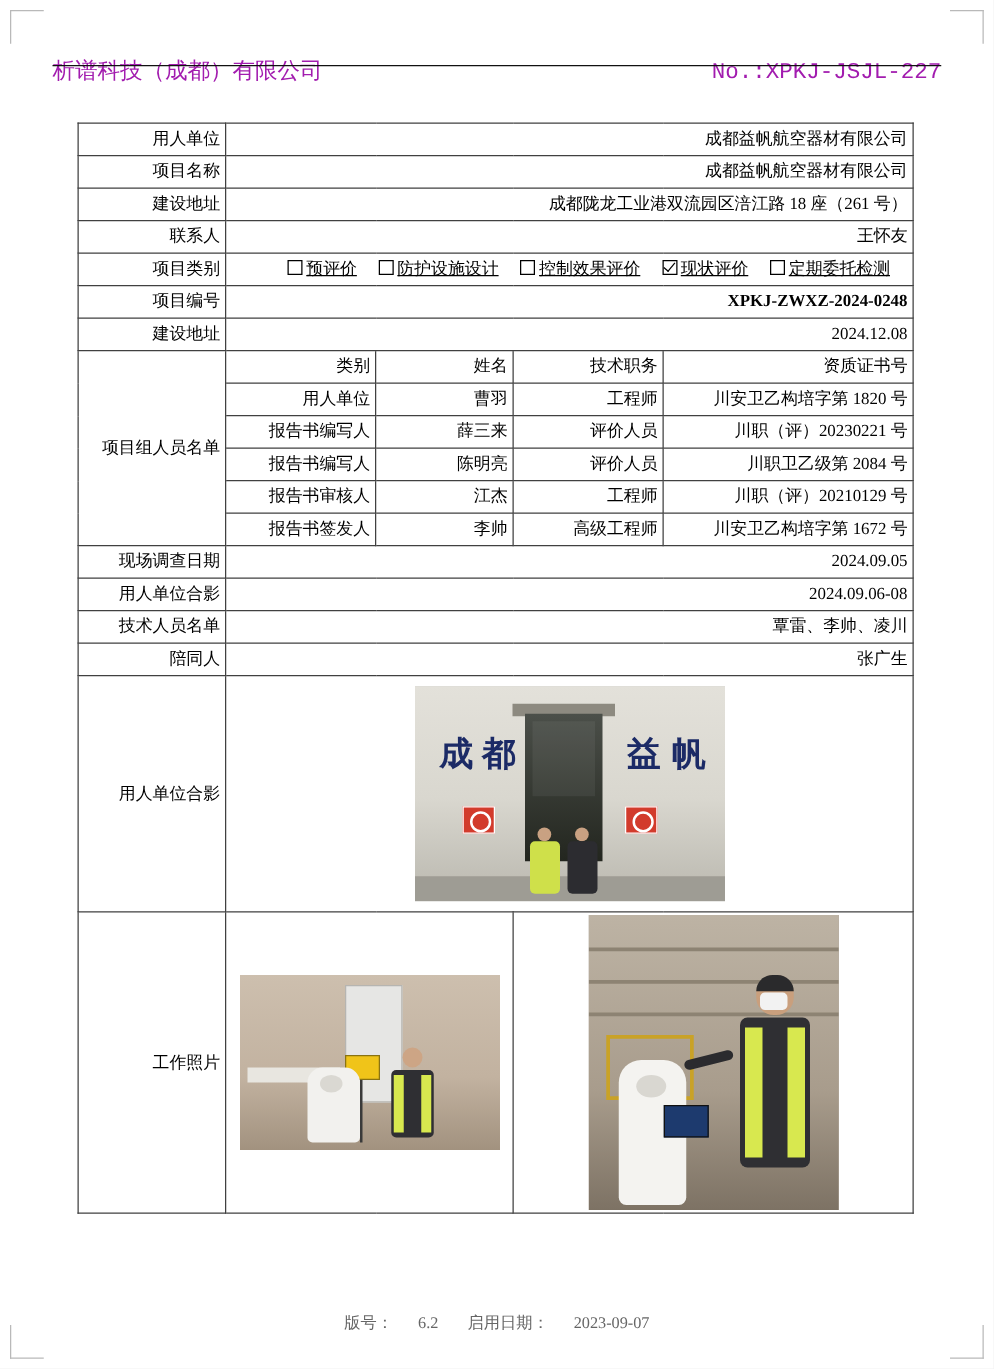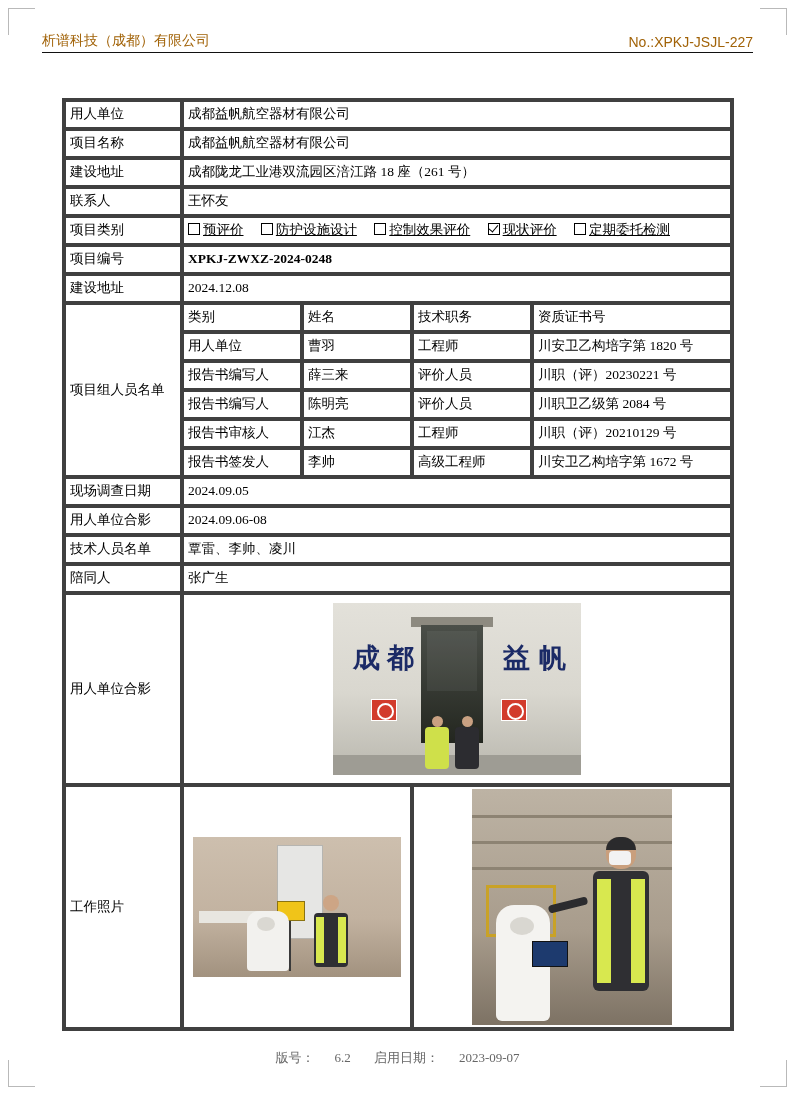--- a/index.html
+++ b/index.html
@@ -16,44 +16,44 @@
     box-sizing:border-box;
   }
   
   .crop{position:absolute;background:transparent;border-color:#b9b9b9;border-style:solid;}
   .crop.tl{left:8px;top:8px;width:26px;height:26px;border-width:1px 0 0 1px;}
   .crop.tr{right:8px;top:8px;width:26px;height:26px;border-width:1px 1px 0 0;}
   .crop.bl{left:8px;bottom:8px;width:26px;height:26px;border-width:0 0 1px 1px;}
   .crop.br{right:8px;bottom:8px;width:26px;height:26px;border-width:0 1px 1px 0;}
 
   .header{
-    position:absolute;left:42px;top:32px;width:711px;
+    position:absolute;left:42px;top:44px;width:711px;
     display:flex;justify-content:space-between;align-items:flex-end;
-    font-size:14px;color:#a16207;
-  }
-  .header .right{font-family:Liberation Sans, sans-serif;text-align:right;}
+    font-size:18px;color:#a21caf;
+  }
+  .header .right{font-family:Liberation Mono, monospace;text-align:right;}
 
   .hrule{
     position:absolute;left:42px;top:52px;width:711px;height:1px;background:#111;
   }
 
   .doc-title{
     position:absolute;left:0;top:60px;width:795px;text-align:center;
     font-size:21px;font-weight:bold;letter-spacing:1px;color:#000;
   }
 
   table.main{
     position:absolute;left:62px;top:98px;width:668px;
     border-collapse:collapse;
     table-layout:fixed;
   }
   table.main td{
-    border:4px solid #404040;
+    border:1px solid #404040;
     font-size:13.5px;
-    text-align:left;
+    text-align:right;
     vertical-align:middle;
     padding:2px 4px;
     color:#000;
     height:21px;
     line-height:1.25;
   }
   td.label{width:118px;}
   .value-strong{font-weight:bold;}
   .checks span{margin-right:14px;white-space:nowrap;text-decoration:underline;}
   .checks{font-size:13px;}

